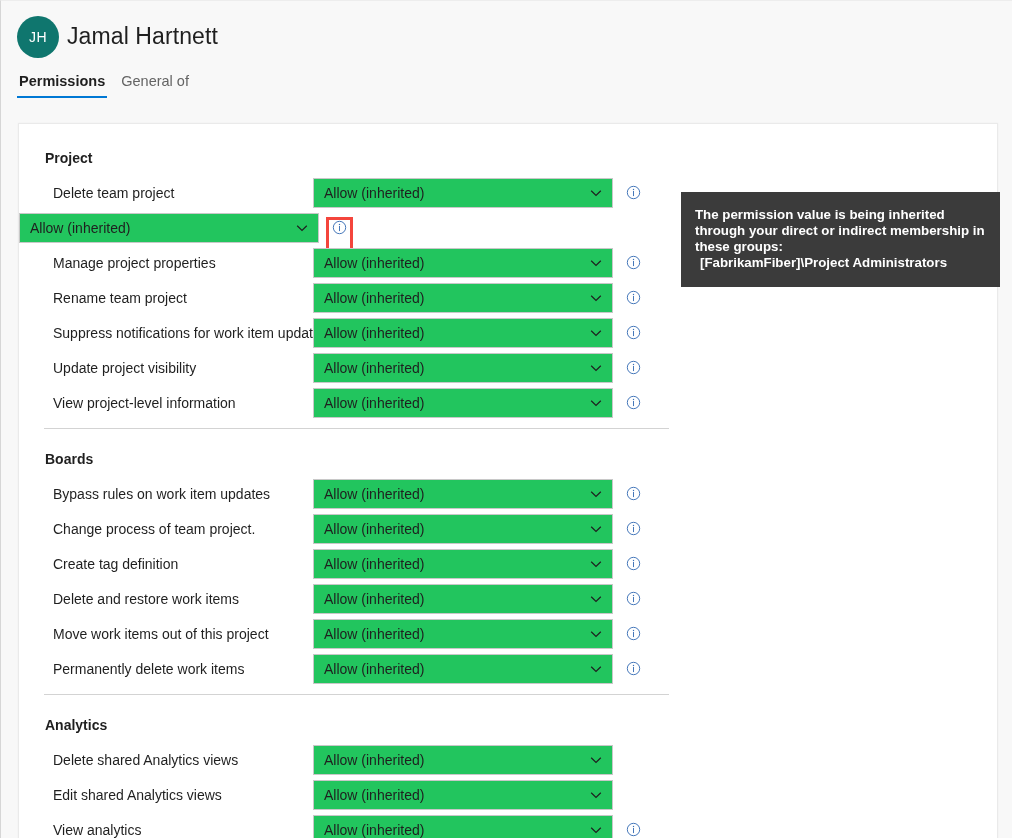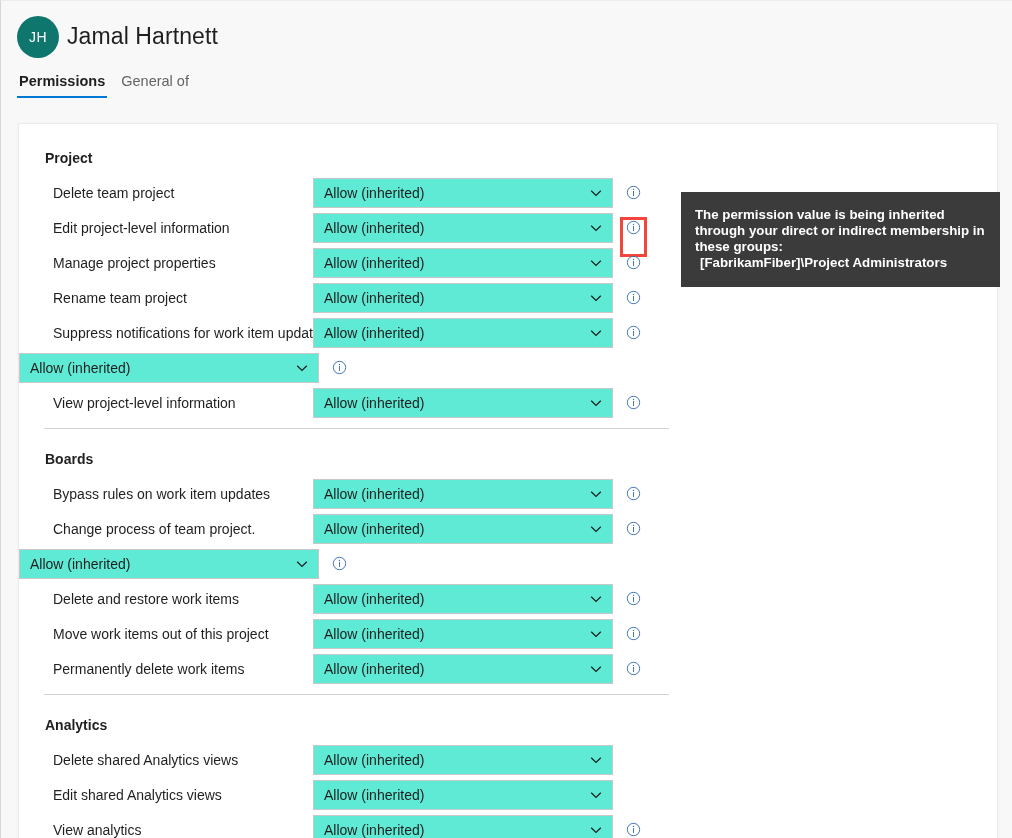--- a/index.html
+++ b/index.html
@@ -114,21 +114,21 @@
     font-size: 14px;
     color: #1f1f1f;
     box-sizing: border-box;
     white-space: nowrap;
   }
   .dropdown {
     position: relative;
     width: 300px;
     height: 30px;
     border: 1px solid #c8c8c8;
-    background: #5eead4;
+    background: #22c55e;
     box-sizing: border-box;
     display: flex;
     align-items: center;
     cursor: pointer;
   }
   .dropdown-value {
     font-size: 14px;
     color: #1f1f1f;
     padding-left: 10px;
   }
@@ -232,21 +232,20 @@
               </div>
               <div class="info-cell">
                 <span class="info-icon"><svg width="15" height="15" viewBox="0 0 16 16" aria-hidden="true">
                     <circle cx="8" cy="8" r="6.6" fill="none" stroke="#3a6fb5" stroke-width="1"></circle>
                     <circle cx="8" cy="4.7" r="0.75" fill="#3a6fb5"></circle>
                     <path d="M8 6.7 L8 11.4" stroke="#3a6fb5" stroke-width="1" stroke-linecap="round"></path>
                   </svg></span>
               </div>
             </div>
             <div class="perm-row">
-              <div class="perm-label">Edit project-level information</div>
               <div class="dropdown">
                 <span class="dropdown-value">Allow (inherited)</span>
                 <span class="chevron">
                   <svg width="14" height="14" viewBox="0 0 14 14" aria-hidden="true">
                     <path d="M2.2 4.8 L7 9.4 L11.8 4.8" fill="none" stroke="#1f1f1f" stroke-width="1.2"></path>
                   </svg>
                 </span>
               </div>
               <div class="info-cell highlight">
                 <span class="info-icon"><svg width="15" height="15" viewBox="0 0 16 16" aria-hidden="true">
@@ -304,20 +303,21 @@
               </div>
               <div class="info-cell">
                 <span class="info-icon"><svg width="15" height="15" viewBox="0 0 16 16" aria-hidden="true">
                     <circle cx="8" cy="8" r="6.6" fill="none" stroke="#3a6fb5" stroke-width="1"></circle>
                     <circle cx="8" cy="4.7" r="0.75" fill="#3a6fb5"></circle>
                     <path d="M8 6.7 L8 11.4" stroke="#3a6fb5" stroke-width="1" stroke-linecap="round"></path>
                   </svg></span>
               </div>
             </div>
             <div class="perm-row">
+              <div class="perm-label">Update project visibility</div>
               <div class="dropdown">
                 <span class="dropdown-value">Allow (inherited)</span>
                 <span class="chevron">
                   <svg width="14" height="14" viewBox="0 0 14 14" aria-hidden="true">
                     <path d="M2.2 4.8 L7 9.4 L11.8 4.8" fill="none" stroke="#1f1f1f" stroke-width="1.2"></path>
                   </svg>
                 </span>
               </div>
               <div class="info-cell">
                 <span class="info-icon"><svg width="15" height="15" viewBox="0 0 16 16" aria-hidden="true">
@@ -381,20 +381,21 @@
               </div>
               <div class="info-cell">
                 <span class="info-icon"><svg width="15" height="15" viewBox="0 0 16 16" aria-hidden="true">
                     <circle cx="8" cy="8" r="6.6" fill="none" stroke="#3a6fb5" stroke-width="1"></circle>
                     <circle cx="8" cy="4.7" r="0.75" fill="#3a6fb5"></circle>
                     <path d="M8 6.7 L8 11.4" stroke="#3a6fb5" stroke-width="1" stroke-linecap="round"></path>
                   </svg></span>
               </div>
             </div>
             <div class="perm-row">
+              <div class="perm-label">Create tag definition</div>
               <div class="dropdown">
                 <span class="dropdown-value">Allow (inherited)</span>
                 <span class="chevron">
                   <svg width="14" height="14" viewBox="0 0 14 14" aria-hidden="true">
                     <path d="M2.2 4.8 L7 9.4 L11.8 4.8" fill="none" stroke="#1f1f1f" stroke-width="1.2"></path>
                   </svg>
                 </span>
               </div>
               <div class="info-cell">
                 <span class="info-icon"><svg width="15" height="15" viewBox="0 0 16 16" aria-hidden="true">

